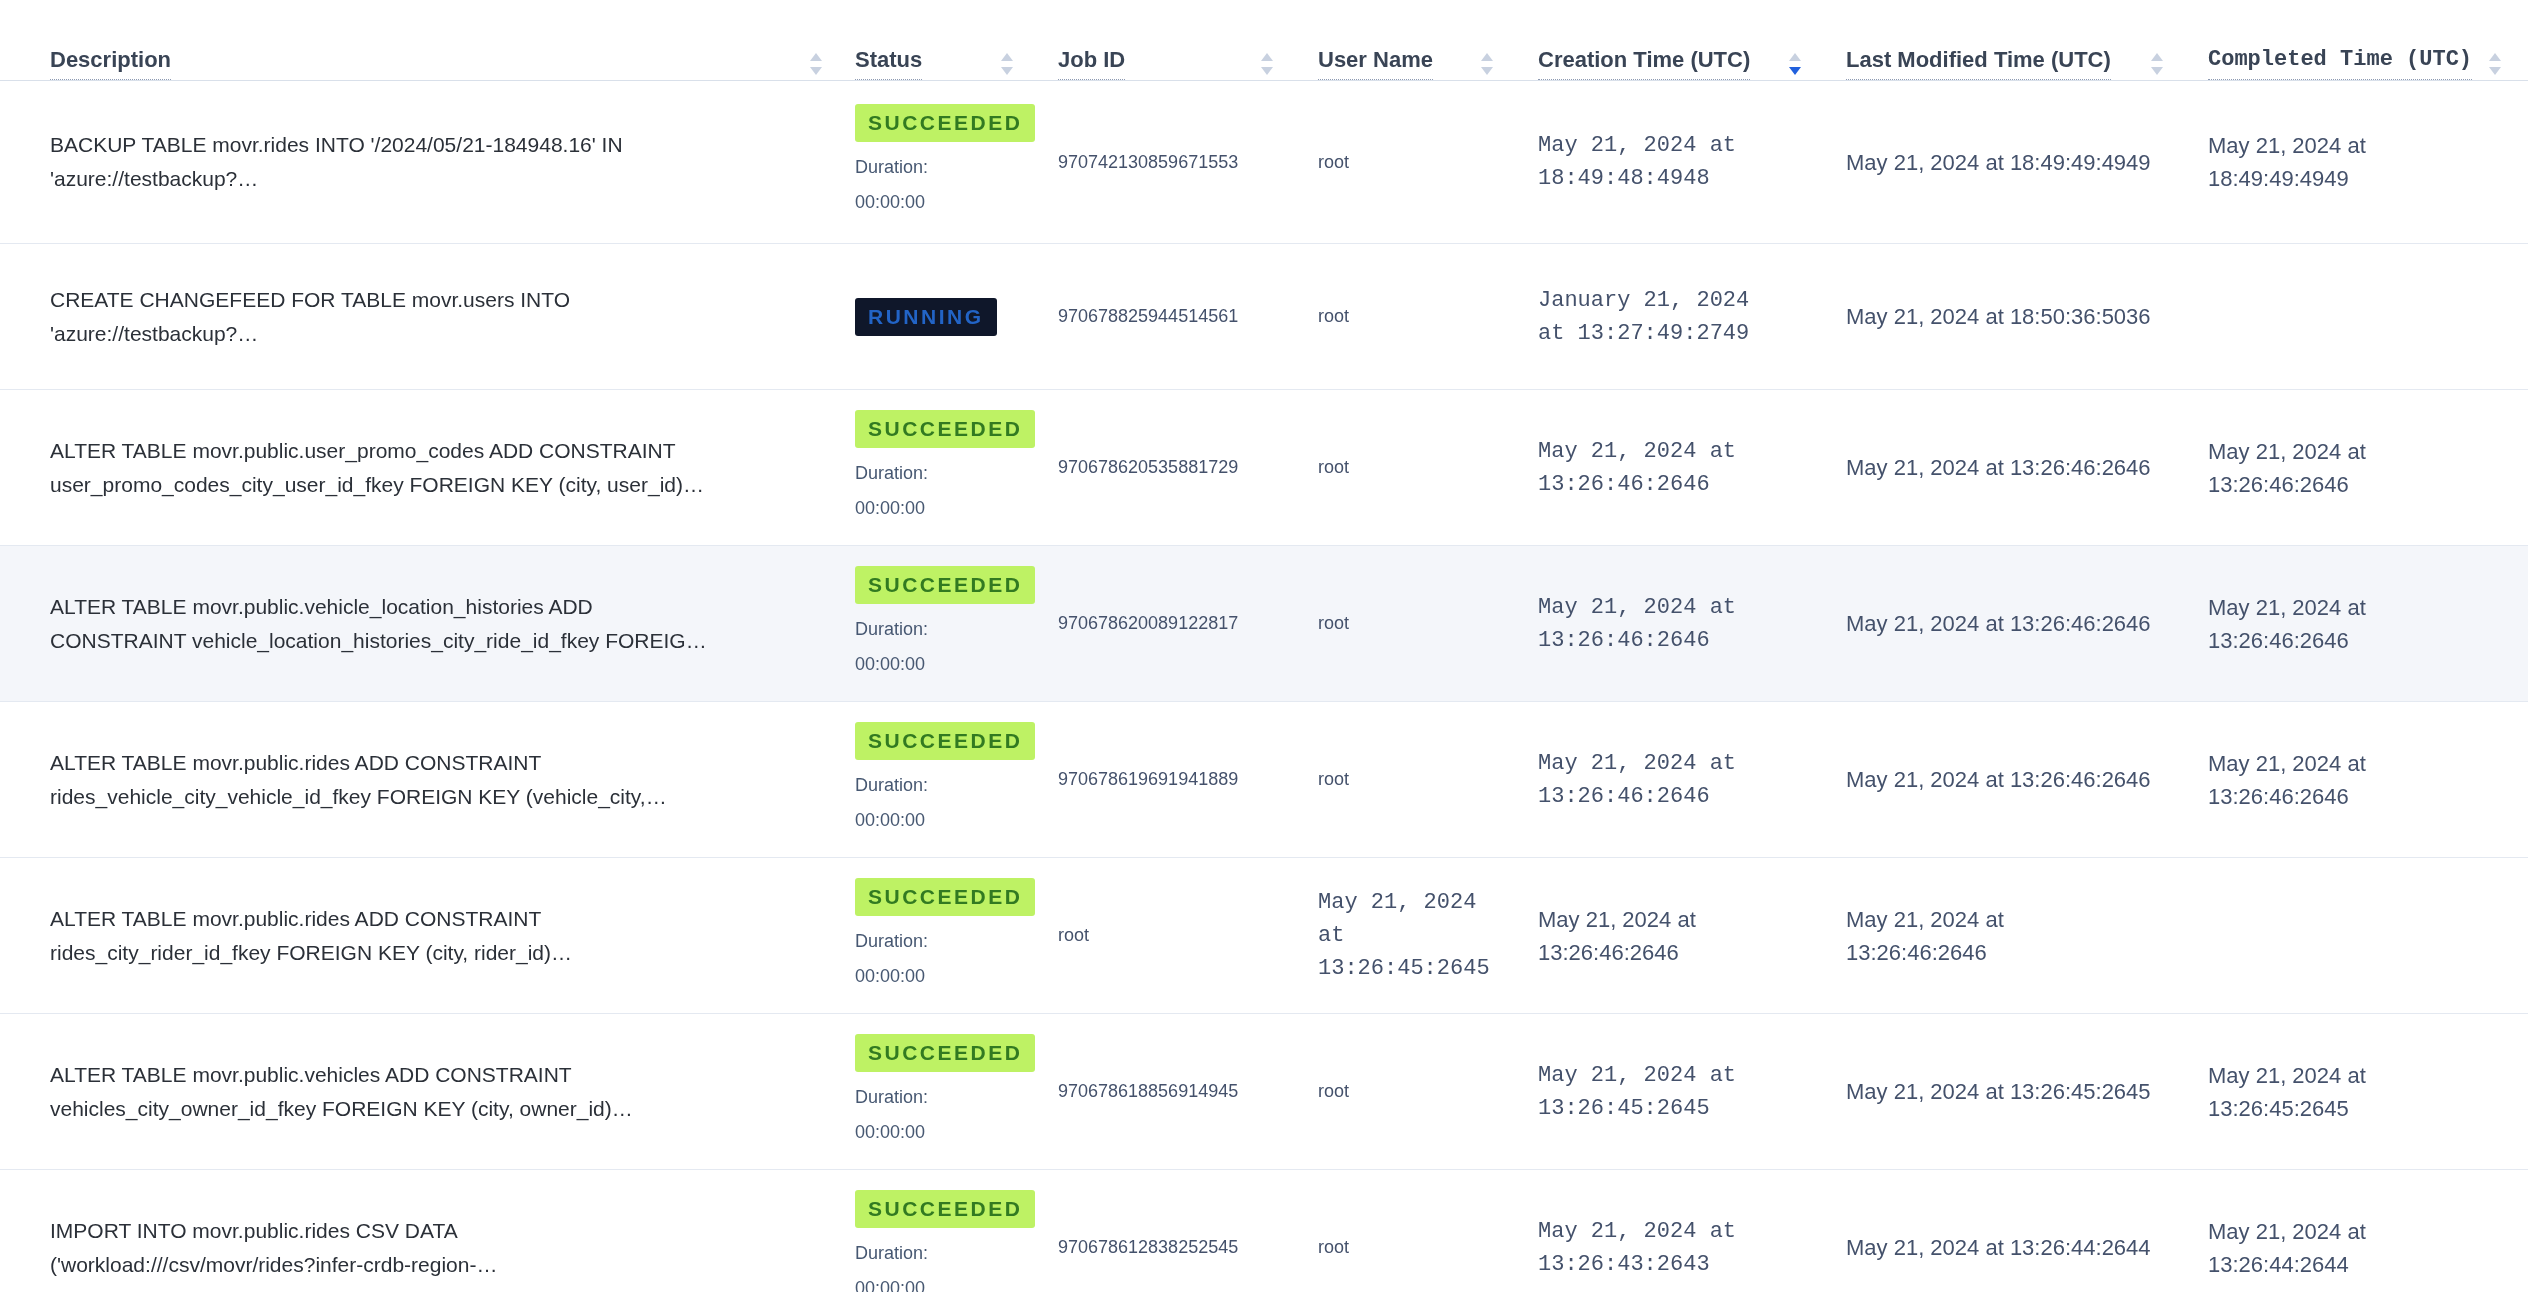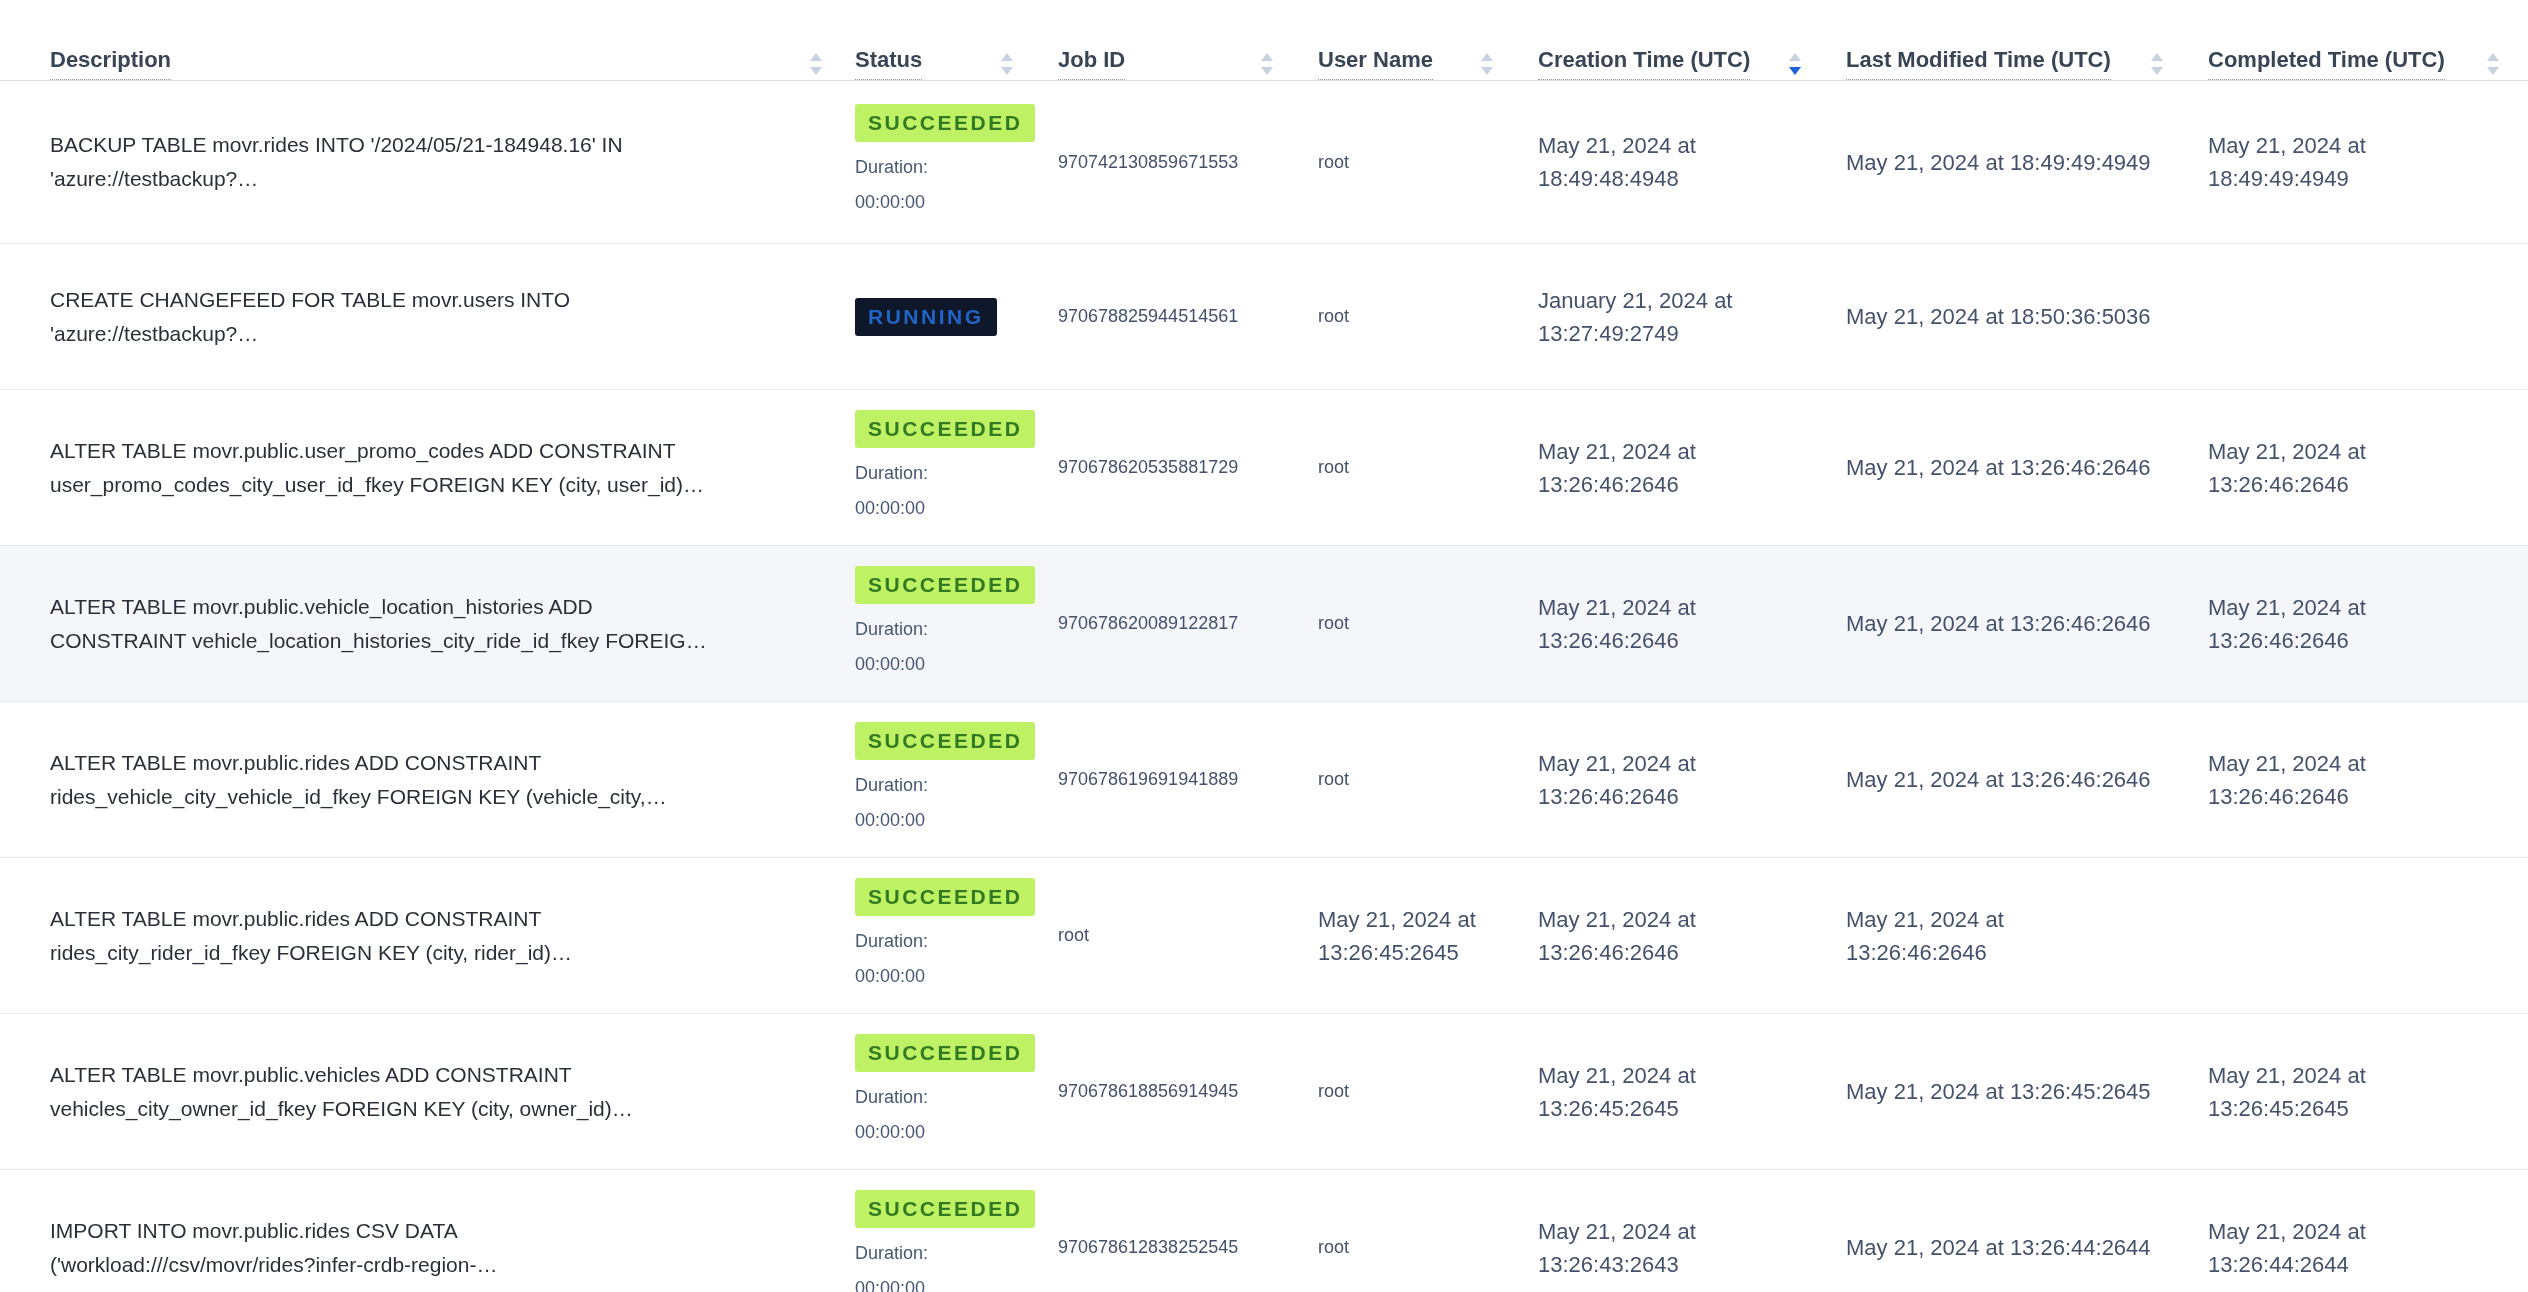--- a/index.html
+++ b/index.html
@@ -13,40 +13,40 @@
     display:grid;
     grid-template-columns:855px 203px 260px 220px 308px 362px 320px;
   }
   
   .header-row{height:80px;border-bottom:1px solid #d9e0ea;}
   .hcell{
     display:flex;align-items:center;justify-content:space-between;
     padding-right:42px;cursor:pointer;margin-top:48px;
   }
   .hcell.c-desc{padding-left:50px;padding-right:30px;}
-  .hcell.c-completed{padding-right:26px;}
+  .hcell.c-completed{padding-right:26px;font-family:Liberation Mono, monospace;}
   .h-label{
     font-size:22px;font-weight:700;color:#394455;
     padding-bottom:7px;border-bottom:1px dotted #8e9bb3;line-height:24px;
     white-space:nowrap;
   }
   .sort{flex:0 0 auto;margin-left:14px;}
   .sort .tri{fill:#c8d1e0;}
   .sort.desc-active .tri-down{fill:#2160dd;}
   
   .trow{border-bottom:1px solid #e4e9f1;min-height:155px;cursor:pointer;}
   .trow.first{min-height:162px;}
   .trow.short{min-height:145px;}
   .trow.highlight{background:#f4f6fa;}
   .cell{
     display:flex;flex-direction:column;justify-content:center;
     align-items:flex-start;padding:18px 40px 18px 0;box-sizing:border-box;
   }
   .c-desc.cell{padding-left:50px;padding-right:30px;}
-  .c-created.cell{padding-right:58px;}
+  .c-created.cell{padding-right:58px;font-family:Liberation Mono, monospace;}
   .c-completed.cell{padding-right:70px;}
   .desc-text{
     font-family:Liberation Sans, sans-serif;
     font-size:21px;line-height:34px;color:#2b3038;white-space:pre-wrap;
     word-break:break-word;
   }
   .badge{
     display:inline-block;border-radius:3px;
     font-size:21px;font-weight:700;letter-spacing:2.5px;
     padding:8px 13px;line-height:22px;white-space:nowrap;

